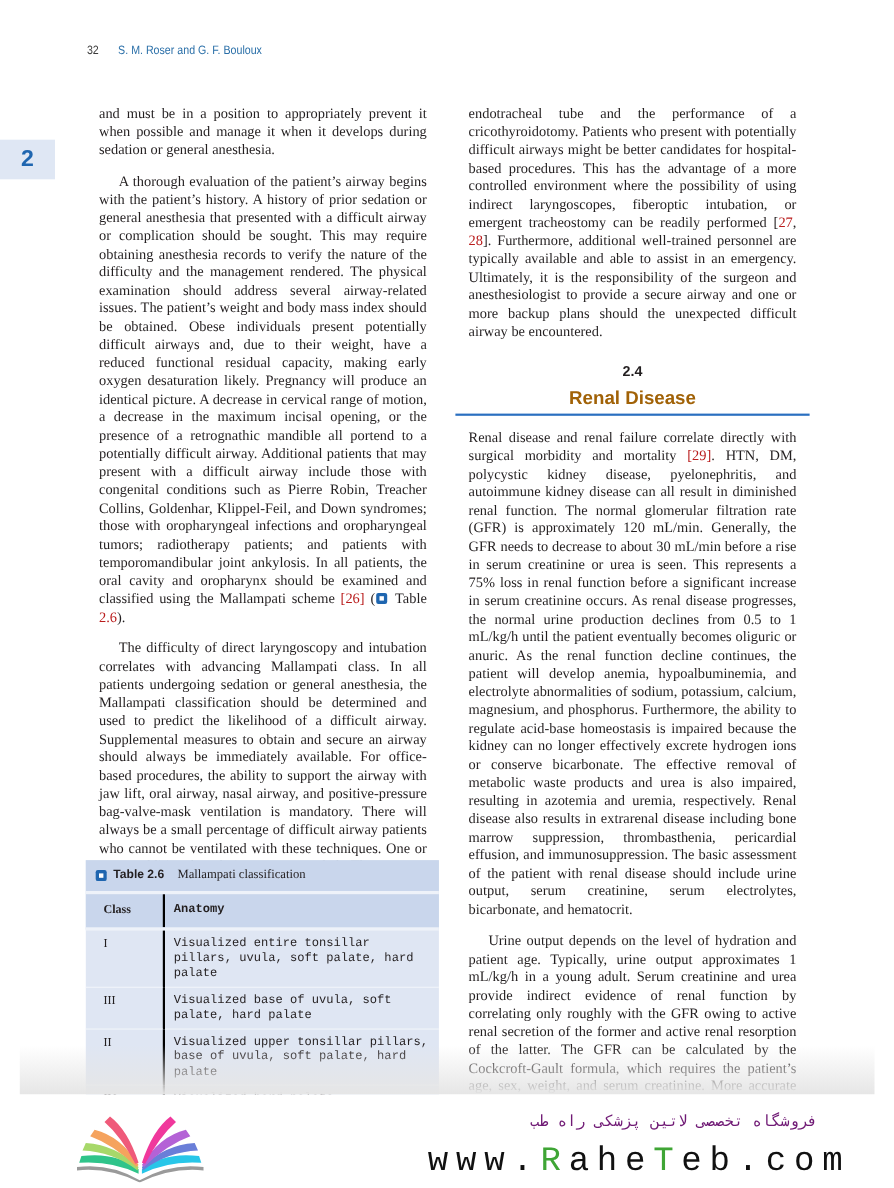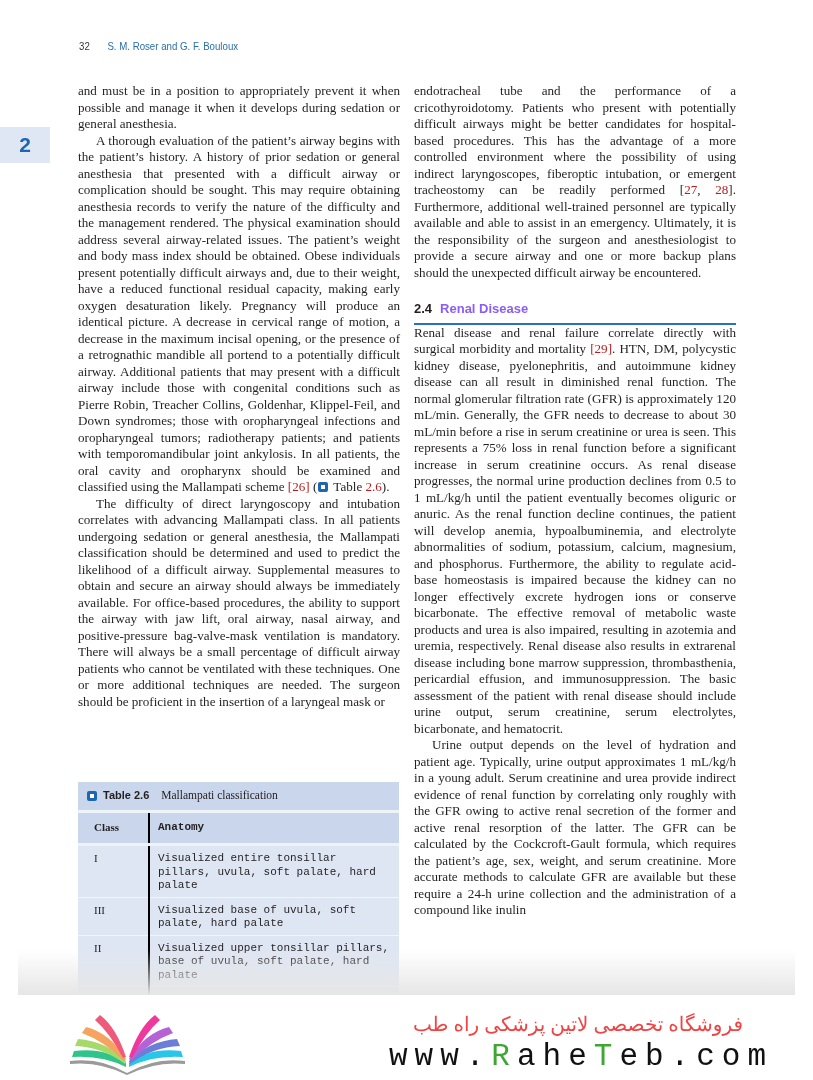--- a/index.html
+++ b/index.html
@@ -32,37 +32,37 @@
     font-weight: bold; font-size: 21px; color: #1f66b0;
     display: flex; align-items: center; justify-content: center;
   }
   .col {
     position: absolute; top: 83px; width: 322px;
     font-size: 13.1px; line-height: 16.5px;
     text-align: justify; hyphens: manual;
   }
   .col-left { left: 78px; }
   .col-right { left: 414px; }
-  .col p { margin: 0; }
+  .col p { margin: 12px; }
   .col p.indent { text-indent: 18px; }
   .ref { color: #b91c1c; }
   .tbl-icon {
     display: inline-block; width: 10px; height: 10px; background: #1f66b0;
     border-radius: 2px; position: relative; vertical-align: -1px; margin: 0 2px 0 1px;
   }
   .tbl-icon::after {
     content: ""; position: absolute; left: 3px; top: 3px; width: 4px; height: 4px; background: #fff;
   }
   .section-head {
     margin: 20px 0 0 0; padding-bottom: 5px; border-bottom: 2px solid #2a6fc0;
     font-family: "Liberation Sans", "DejaVu Sans", sans-serif;
-    display: flex; align-items: center; gap: 8px;
+    display: flex; align-items: center; gap: 8px; flex-direction: column;
   }
   .section-head .num { font-size: 13px; font-weight: bold; color: #231f20; }
-  .section-head .title { font-size: 13px; font-weight: bold; color: #8b5cf6; }
+  .section-head .title { font-size: 17px; font-weight: bold; color: #a16207; }
   .section-body { margin-top: 14px; }
 
   .table-box {
     position: absolute; left: 78px; top: 782px; width: 321px;
     background: #dfe6f3; font-size: 11px; line-height: 13.5px;
   }
   .table-caption {
     background: #c9d6ec; height: 28px; display: flex; align-items: center; padding-left: 8px;
     border-bottom: 3px solid #eef2f9;
   }
@@ -81,21 +81,21 @@
   th.c1, td.c1 { width: 46px; border-right: 2px solid #000000; }
   td.c2, th.c2 { padding-left: 8px; font-family: Liberation Mono, monospace; }
   tr.last td { border-bottom: none; padding-bottom: 14px; }
 
   .footer {
     position: absolute; left: 0; top: 995px; width: 813px; height: 85px; background: #ffffff;
   }
   .logo { position: absolute; left: 60px; top: 8px; width: 135px; height: 72px; }
   .store-name {
     position: absolute; right: 70px; top: 17px;
-    font-family: Liberation Serif, serif; font-size: 20px; color: #ef4444; direction: rtl;
+    font-family: Liberation Mono, monospace; font-size: 14px; color: #701a75; direction: rtl;
   }
   .store-url {
     position: absolute; right: 40px; top: 44px;
     font-family: Liberation Mono, monospace; font-size: 31px;
     letter-spacing: 7px; color: #111;
   }
   .store-url .g { color: #3fa535; }
 </style>
 </head>
 <body>

